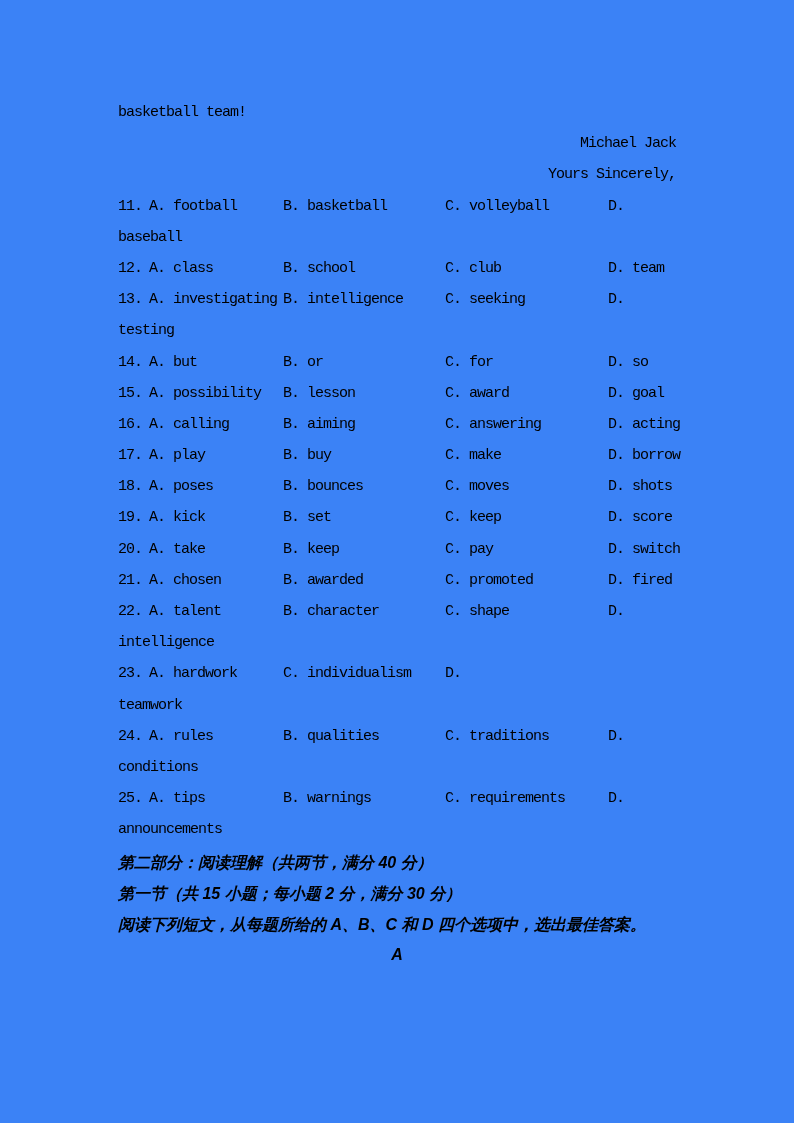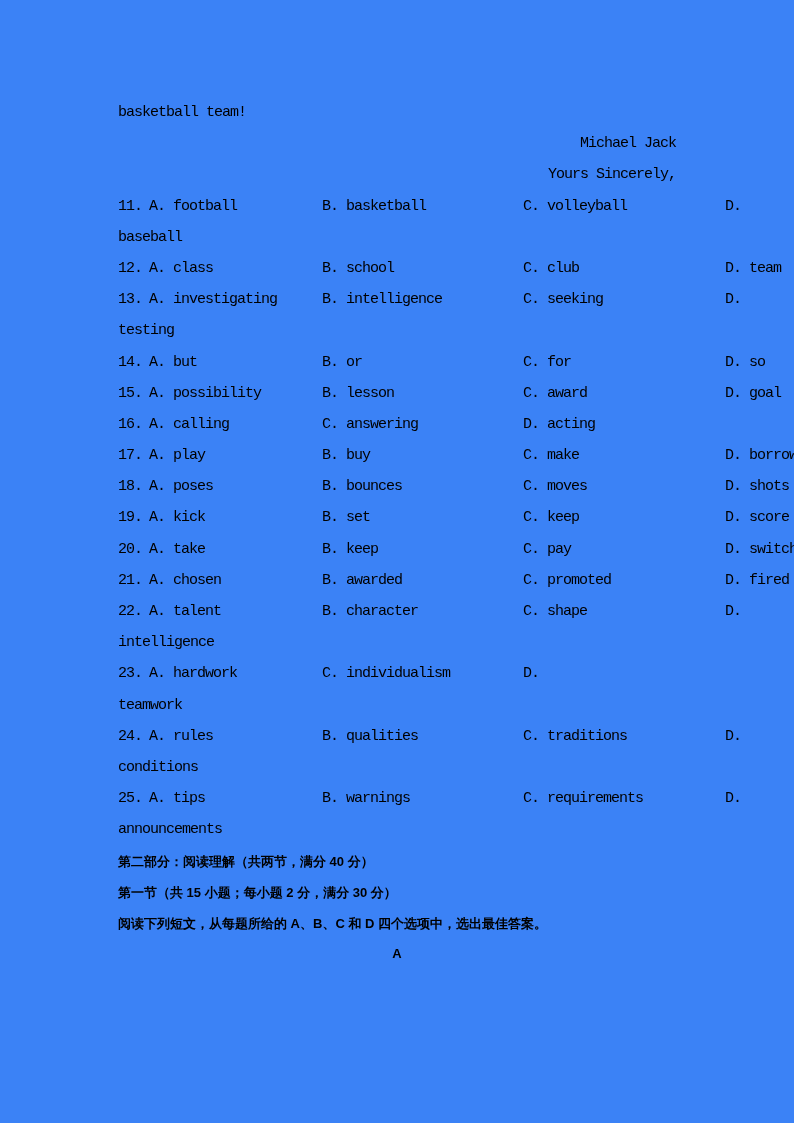--- a/index.html
+++ b/index.html
@@ -23,31 +23,31 @@
     white-space: pre;
   }
   .en {
     font-family: "Liberation Mono", "DejaVu Sans Mono", monospace;
     font-size: 15px;
     letter-spacing: -1px;
     color: #000000;
   }
   .cn {
     font-family: "Liberation Sans", "DejaVu Sans", sans-serif;
-    font-size: 13px;
+    font-size: 16px;
     font-weight: bold;
     letter-spacing: 0;
     color: #000000;
+    font-style: italic;
   }
   .right { text-align: right; }
   .center { text-align: center; }
   .qrow {
     display: grid;
     grid-template-columns: 165px 162px 163px 1fr;
-    gap: 39px;
   }
   .qnum { margin-right: 7px; }
   .cell { white-space: pre; }
 </style>
 </head>
 <body>
 
 <div class="page">
   <div class="content">
 
@@ -87,20 +87,21 @@
 
     <div class="line en qrow">
       <span class="cell"><span class="qnum">15.</span><span>A. possibility</span></span>
       <span class="cell">B. lesson</span>
       <span class="cell">C. award</span>
       <span class="cell">D. goal</span>
     </div>
 
     <div class="line en qrow">
       <span class="cell"><span class="qnum">16.</span><span>A. calling</span></span>
+      <span class="cell">B. aiming</span>
       <span class="cell">C. answering</span>
       <span class="cell">D. acting</span>
     </div>
 
     <div class="line en qrow">
       <span class="cell"><span class="qnum">17.</span><span>A. play</span></span>
       <span class="cell">B. buy</span>
       <span class="cell">C. make</span>
       <span class="cell">D. borrow</span>
     </div>

